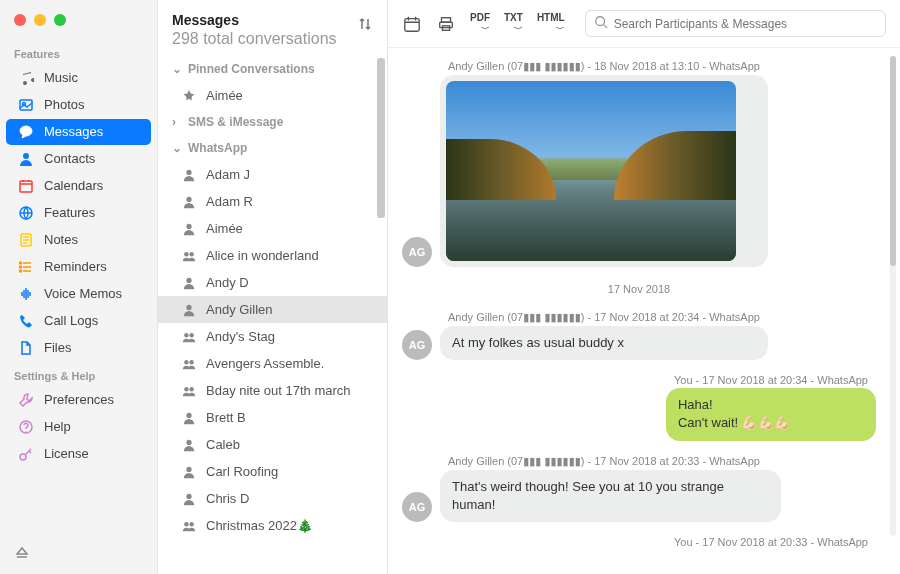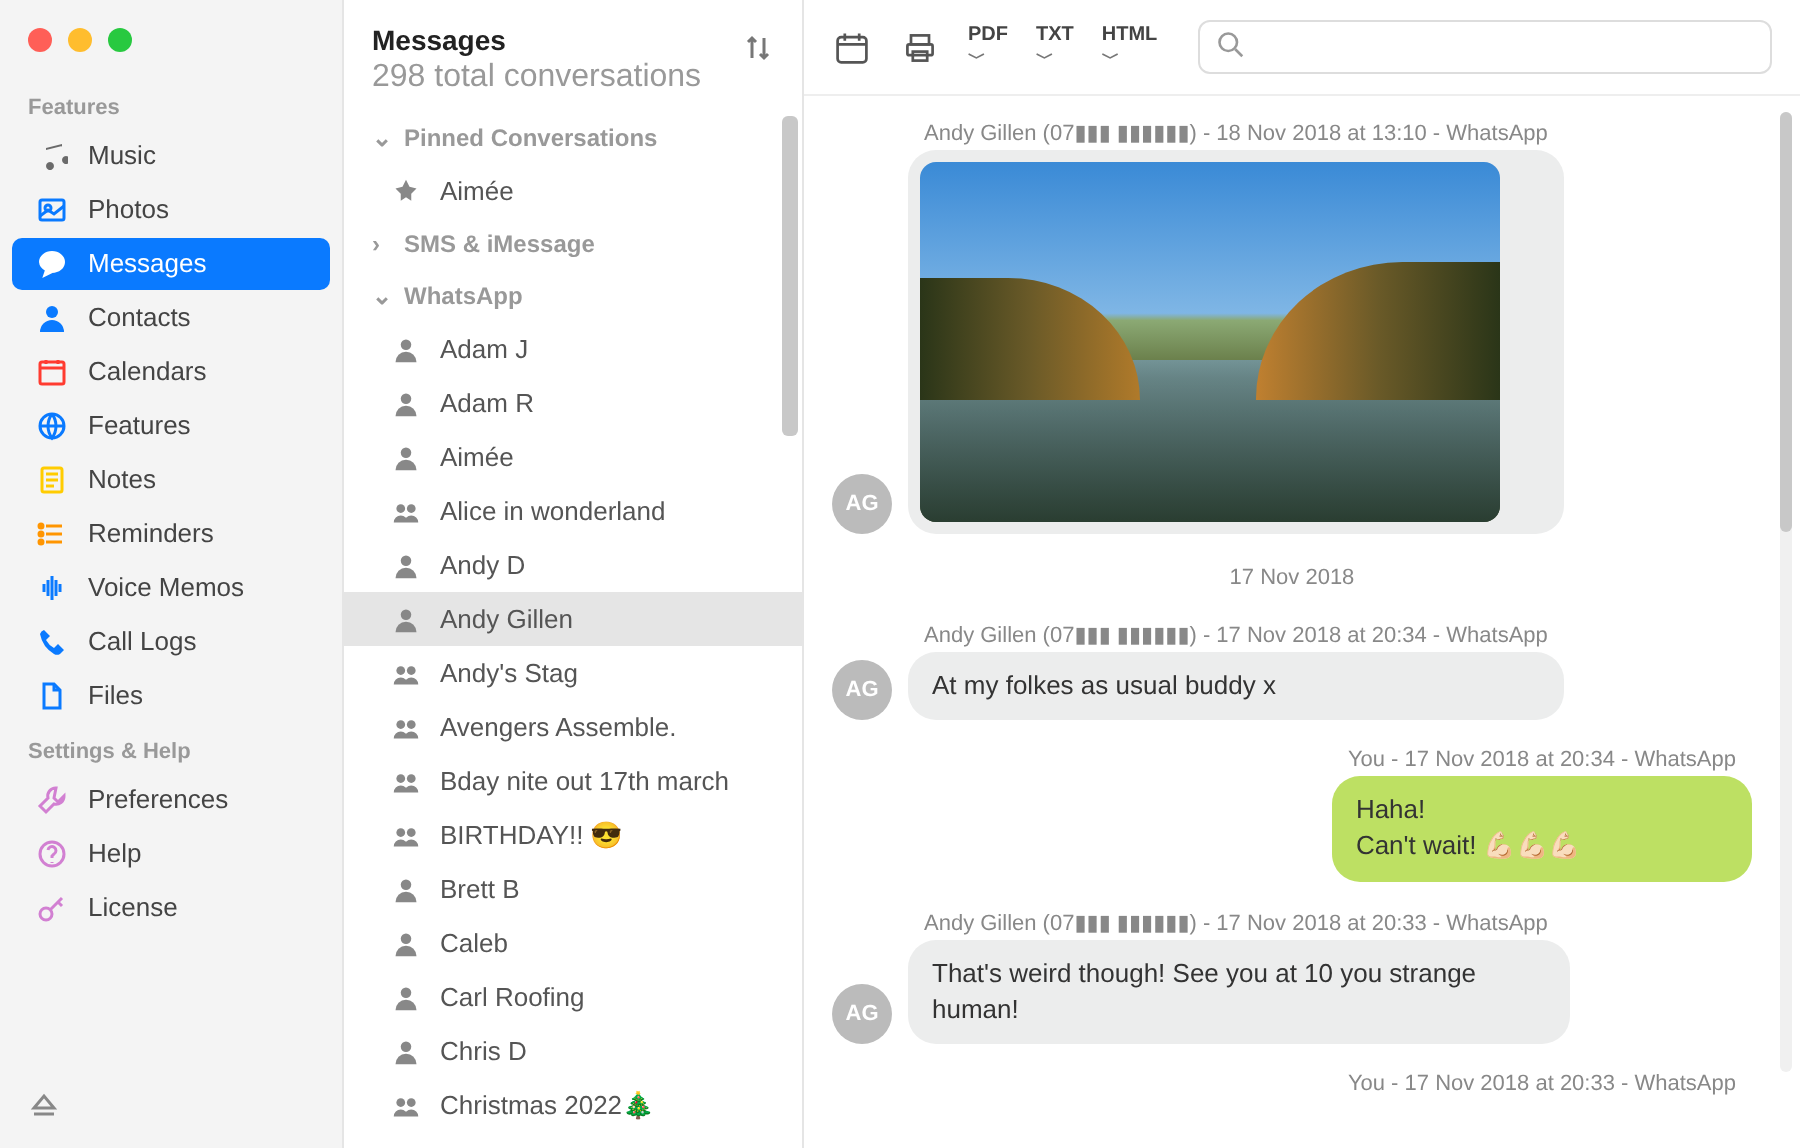--- a/index.html
+++ b/index.html
@@ -1,18 +1,18 @@
 <!DOCTYPE html>
 <html><head>
 <meta charset="utf-8">
 <style>
 * { box-sizing: border-box; margin: 0; padding: 0; }
 body { font-family: -apple-system, BlinkMacSystemFont, "Segoe UI", sans-serif; font-size: 13px; color: #333; background: #fff; overflow: hidden; }
 .window { width: 900px; height: 574px; display: flex; background: #fff; }
-.sidebar { width: 172px; background: #f4f4f4; display: flex; flex-direction: column; border-right: 1px solid #e5e5e5; }
+.sidebar { width: 158px; background: #f4f4f4; display: flex; flex-direction: column; border-right: 1px solid #e5e5e5; }
 .traffic { display: flex; gap: 8px; padding: 14px 14px 14px 14px; }
 .traffic span { width: 12px; height: 12px; border-radius: 50%; display: inline-block; }
 .t-red { background: #ff5f57; } .t-yellow { background: #ffbd2e; } .t-green { background: #28c940; }
 .sec-title { font-size: 11px; color: #999; padding: 8px 14px 4px; font-weight: 600; }
 .nav-item { display: flex; align-items: flex-start; gap: 10px; padding: 5px 12px; margin: 1px 6px; border-radius: 5px; cursor: pointer; color: #444; }
 .nav-item.active { background: #0a7aff; color: #fff; }
 .nav-item .ic { width: 16px; height: 16px; display: flex; align-items: center; justify-content: center; flex-shrink: 0; }
 .nav-item.active .ic svg { fill: #fff; stroke: #fff; }
 .ic svg { width: 16px; height: 16px; }
 .sidebar-spacer { flex: 1; }
@@ -28,21 +28,21 @@
 .group-head .chev { width: 10px; display: inline-block; }
 .conv-item { display: flex; align-items: center; gap: 10px; padding: 6px 14px 6px 24px; cursor: pointer; color: #555; }
 .conv-item.sel { background: #e5e5e5; }
 .conv-item .pic { width: 14px; height: 14px; display: flex; align-items: center; justify-content: center; color: #888; }
 .conv-item .pic svg { width: 14px; height: 14px; fill: #888; }
 
 .chat { flex: 1; display: flex; flex-direction: column; position: relative; }
 .toolbar { display: flex; align-items: center; gap: 14px; padding: 10px 14px; border-bottom: 1px solid #eee; }
 .tb-ic { color: #666; cursor: pointer; width:20px; height:20px; display:flex;align-items:center;justify-content:center;}
 .tb-ic svg { width:18px;height:18px;stroke:#555;fill:none;stroke-width:1.5;}
-.tb-text { display: flex; flex-direction: column; align-items: flex-start; cursor: pointer; font-size: 10px; font-weight: 700; color: #444; }
+.tb-text { display: flex; flex-direction: column; align-items: flex-end; cursor: pointer; font-size: 10px; font-weight: 700; color: #444; }
 .tb-text .dn { font-size: 9px; color: #777; }
 .search { flex: 1; display: flex; align-items: center; gap: 6px; background: #fff; border: 1px solid #ddd; border-radius: 6px; padding: 4px 8px; margin-left: 6px; }
 .search input { border: none; outline: none; flex: 1; font-size: 12px; }
 .search .si { color: #999; }
 .messages { flex: 1; overflow-y: auto; padding: 12px 24px 12px 14px; }
 .msg { display: flex; align-items: flex-end; gap: 8px; margin-bottom: 14px; }
 .msg.me { justify-content: flex-end; }
 .avatar { width: 30px; height: 30px; border-radius: 50%; background: #bbb; color: #fff; font-size: 11px; font-weight: 600; display: flex; align-items: center; justify-content: center; flex-shrink: 0; }
 .bubwrap { max-width: 72%; }
 .bhdr { font-size: 11px; color: #888; padding: 0 8px 2px; }
@@ -323,30 +323,20 @@
               <circle cx="5" cy="6" r="2.5"></circle>
               <circle cx="11" cy="6" r="2.5"></circle>
               <path d="M1 14a4 4 0 0 1 8 0z M7 14a4 4 0 0 1 8 0z"></path>
             </svg>
           </span>
           <span>Bday nite out 17th march</span>
         </div>
         <div class="conv-item">
           <span class="pic">
             <svg viewBox="0 0 16 16">
-              <circle cx="5" cy="6" r="2.5"></circle>
-              <circle cx="11" cy="6" r="2.5"></circle>
-              <path d="M1 14a4 4 0 0 1 8 0z M7 14a4 4 0 0 1 8 0z"></path>
-            </svg>
-          </span>
-          <span>BIRTHDAY!! 😎</span>
-        </div>
-        <div class="conv-item">
-          <span class="pic">
-            <svg viewBox="0 0 16 16">
               <circle cx="8" cy="5" r="3"></circle>
               <path d="M2 15a6 6 0 0 1 12 0z"></path>
             </svg>
           </span>
           <span>Brett B</span>
         </div>
         <div class="conv-item">
           <span class="pic">
             <svg viewBox="0 0 16 16">
               <circle cx="8" cy="5" r="3"></circle>
@@ -414,20 +404,21 @@
         </div>
       <div class="tb-text">
           <span>HTML</span>
           <span class="dn">﹀</span>
         </div>
       <div class="search">
         <span class="si"><svg width="14" height="14" viewBox="0 0 16 16" stroke="#999" fill="none" stroke-width="1.5">
               <circle cx="7" cy="7" r="5"></circle>
               <path d="M11 11 L15 15"></path>
             </svg></span>
+        <input placeholder="Search Participants &amp; Messages" style="">
       </div>
     </div>
     <div class="messages" id="messages">
         <div class="msg them">
           <div class="avatar">AG</div>
           <div class="bubwrap">
             <div class="bhdr">Andy Gillen (07▮▮▮ ▮▮▮▮▮▮) - 18 Nov 2018 at 13:10 - WhatsApp</div>
             <div class="imgbub">
               <div class="fakeimg">
                 <div class="tree-l"></div>

